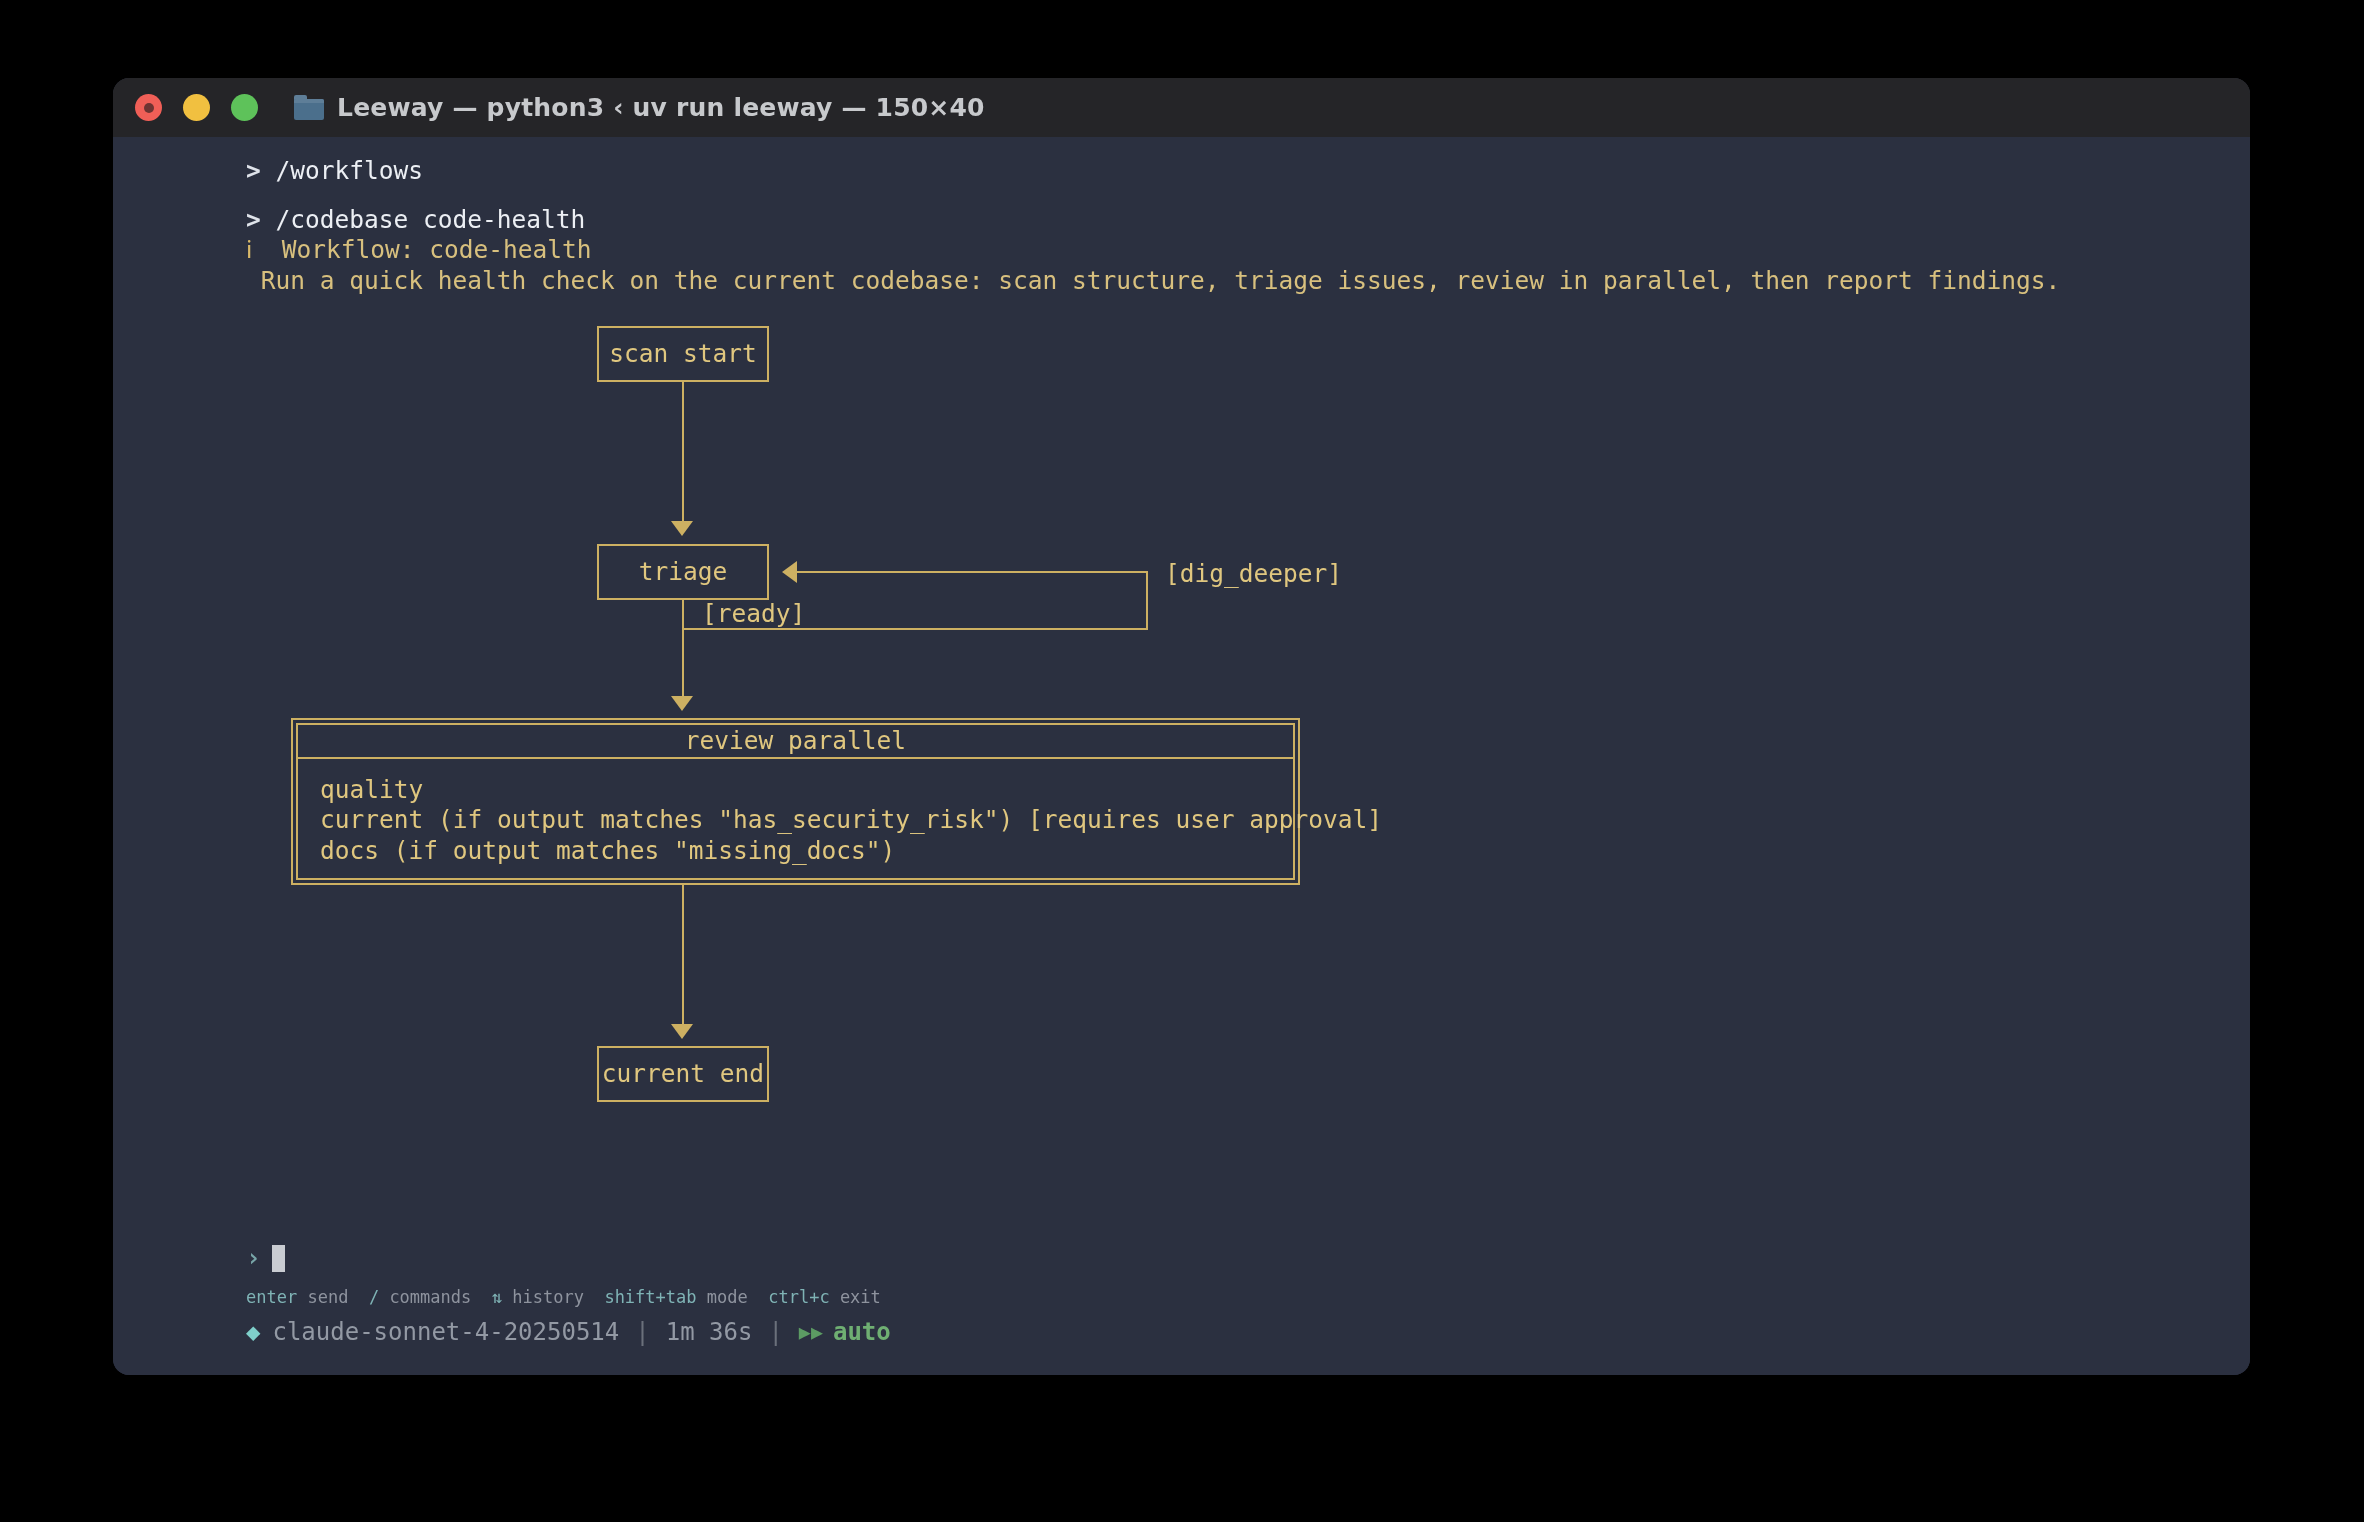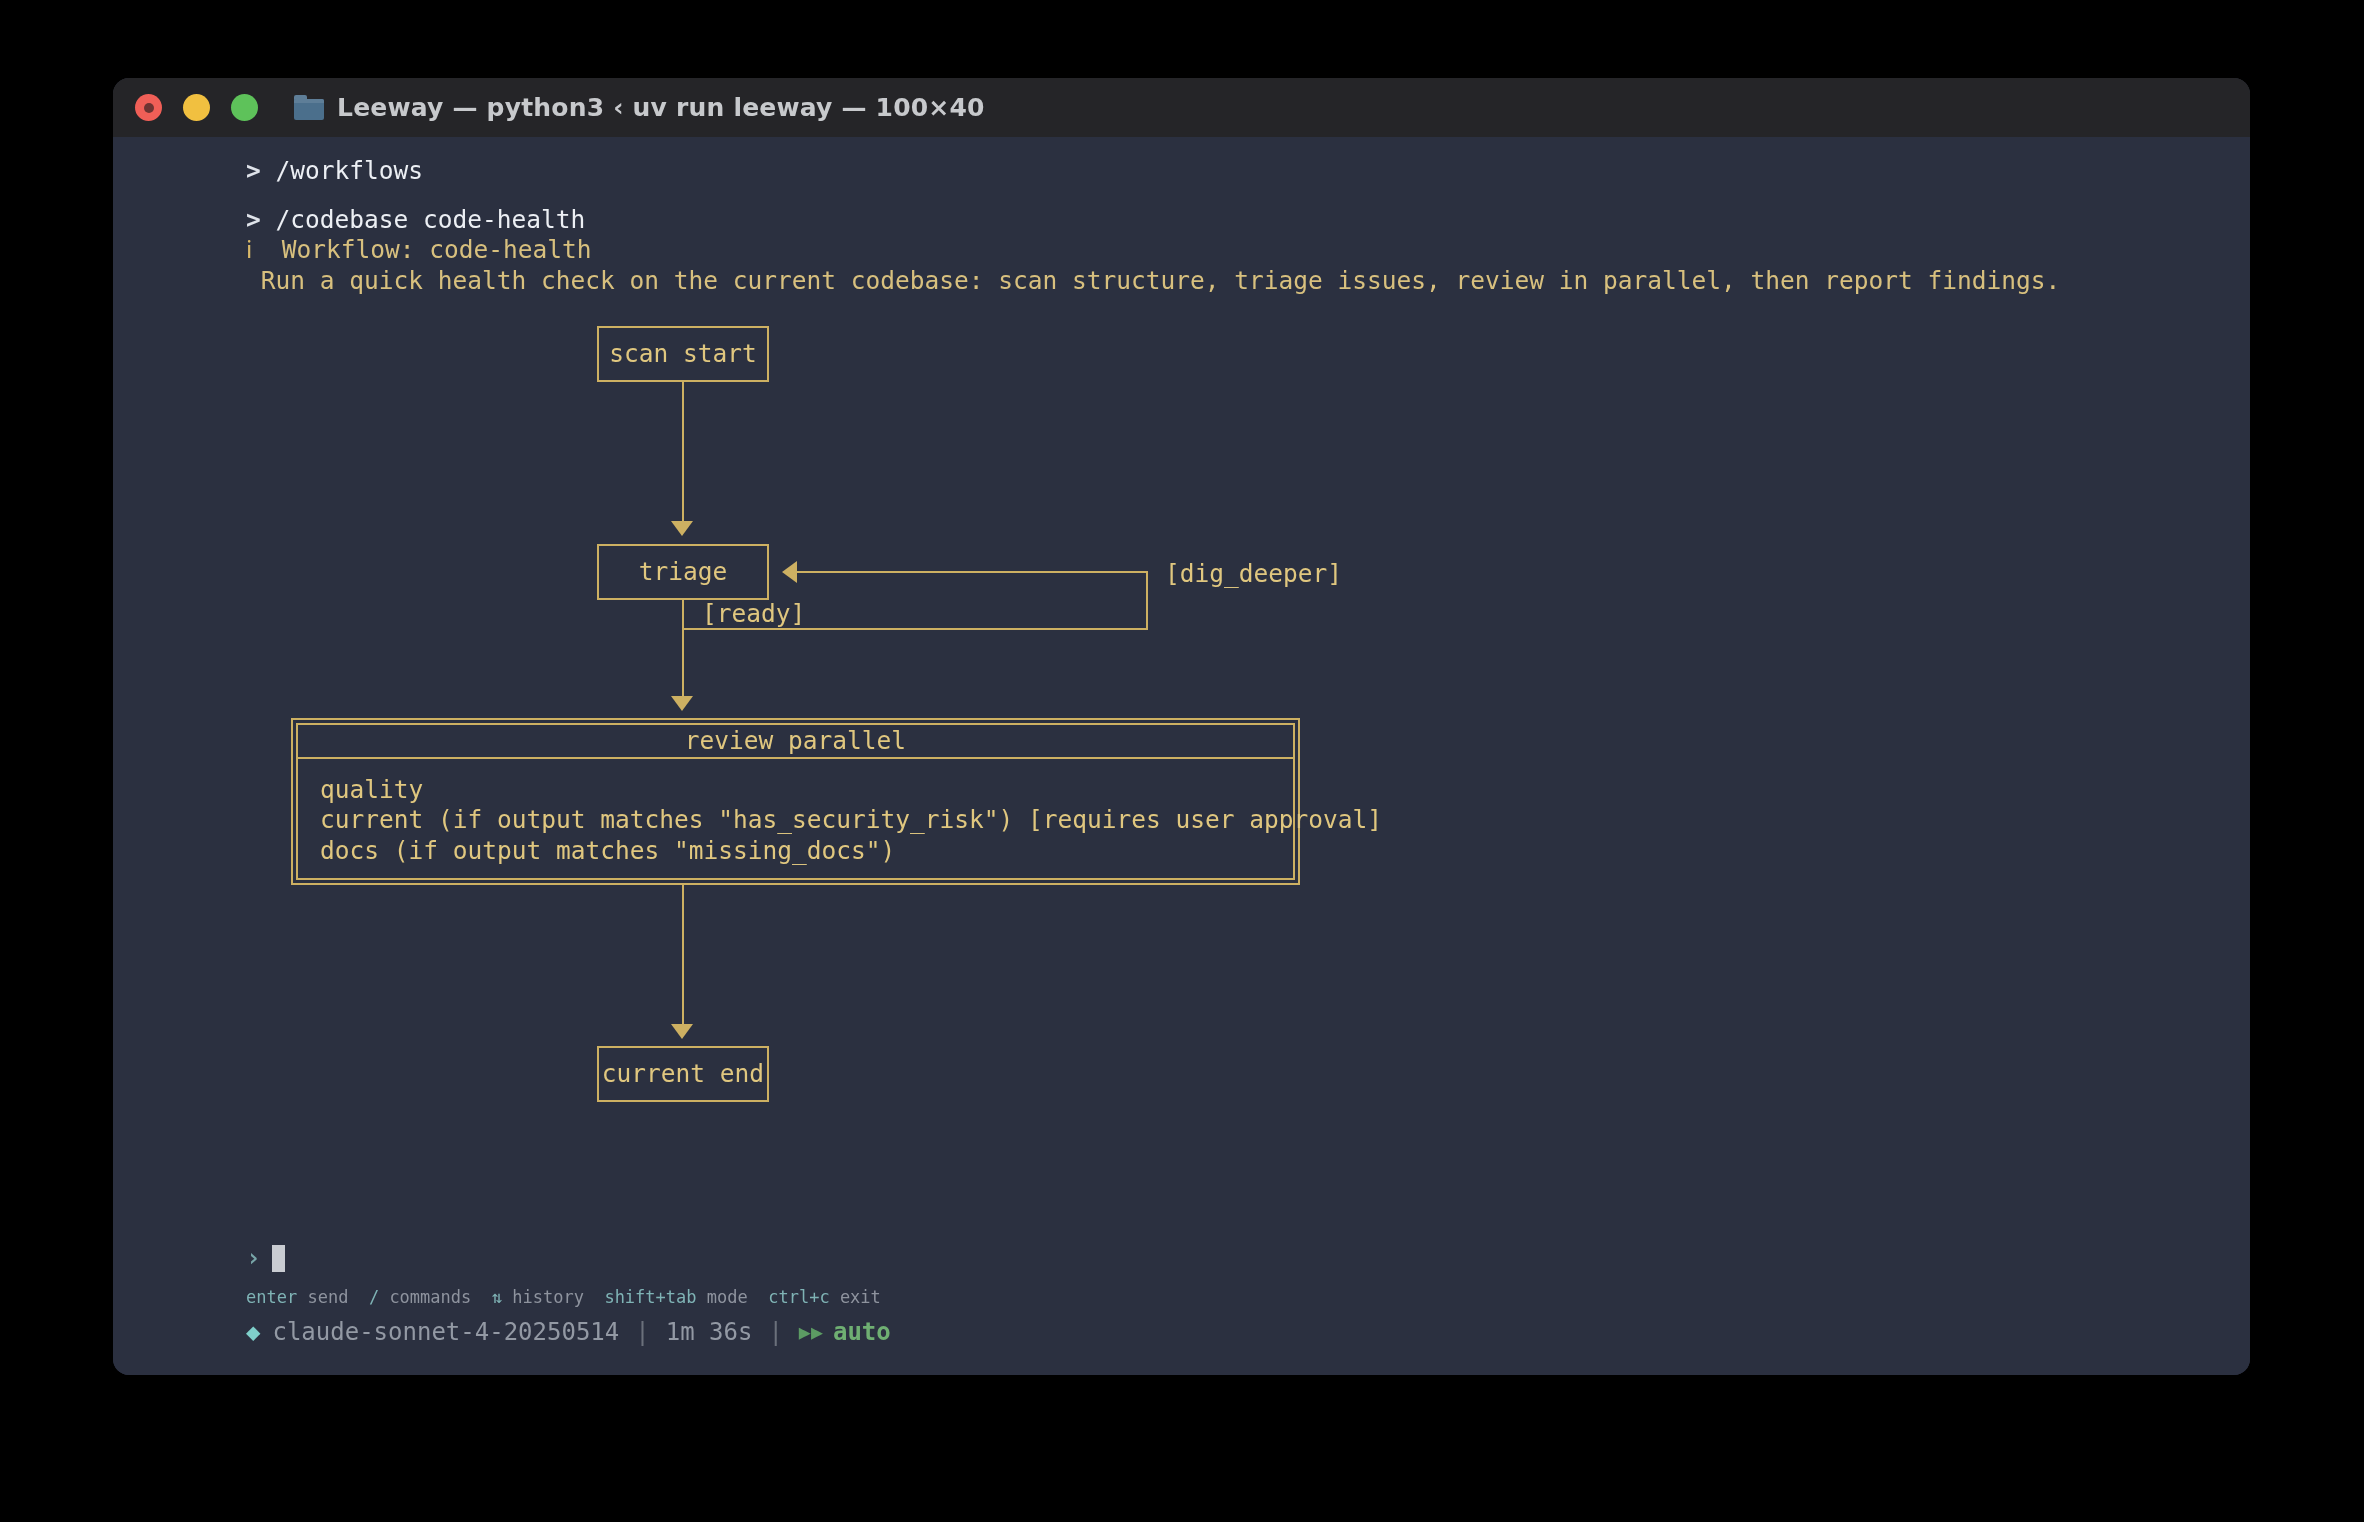--- a/index.html
+++ b/index.html
@@ -239,21 +239,21 @@
           <span class="dot"></span>
         </div>
       <div class="light yellow"></div>
       <div class="light green"></div>
     </div>
     <div class="title-group">
       <span class="folder-icon">
         <span class="tab-shape"></span>
           <span class="body-shape"></span>
       </span>
-      <span class="title-text">Leeway — python3 ‹ uv run leeway — 100×40</span>
+      <span class="title-text">Leeway — python3 ‹ uv run leeway — 150×40</span>
     </div>
   </div>
 
   <div class="terminal">
 
     <div class="row"><span class="prompt-caret">&gt;</span><span class="cmd"> </span><span class="cmd">/workflows</span></div>
 
     <div class="spacer-18"></div>
 
     <div class="row"><span class="prompt-caret">&gt;</span><span class="cmd"> </span><span class="cmd">/codebase code-health</span></div>

